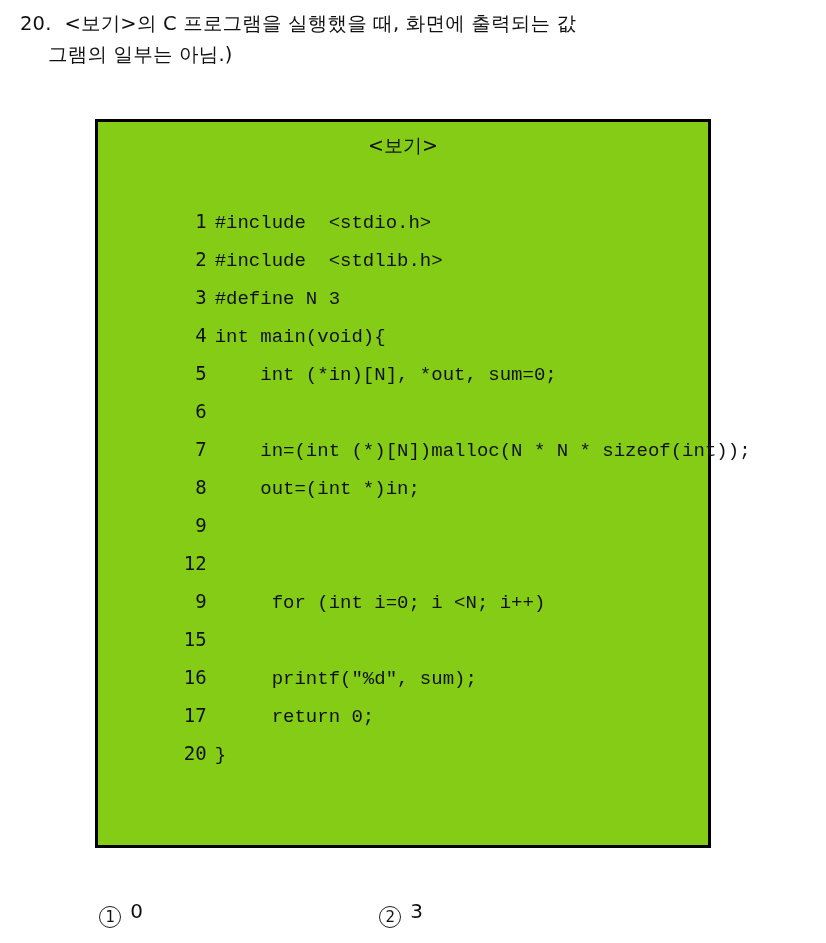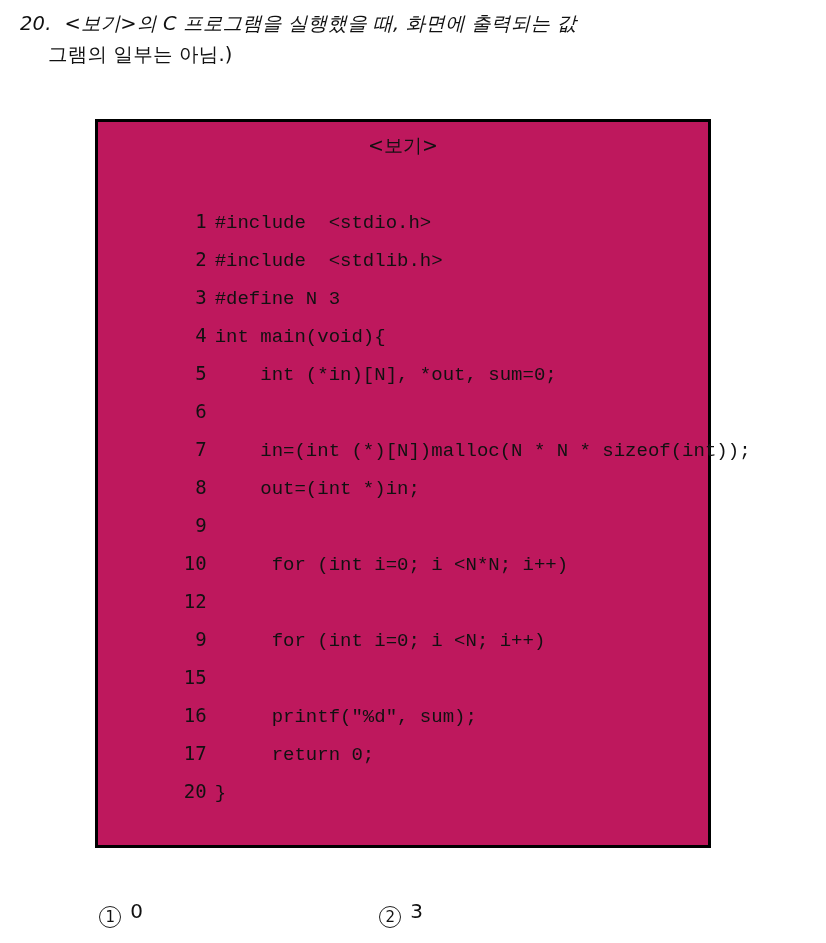--- a/index.html
+++ b/index.html
@@ -26,36 +26,35 @@
   .q-line {
     display: block;
     font-size: 19.5px;
     line-height: 31px;
     letter-spacing: 0.2px;
     white-space: pre;
     color: #111;
   }
   .q-line.first {
     text-indent: 0;
-    font-style: italic;
   }
   .q-line.cont {
     padding-left: 28px;
   }
 
   
   #code-box {
     position: absolute;
     left: 95px;
     top: 119px;
     width: 616px;
     height: 729px;
     box-sizing: border-box;
     border: 3px solid #000000;
-    background: #be185d;
+    background: #84cc16;
   }
   #code-title {
     display: block;
     text-align: center;
     font-size: 19px;
     line-height: 30px;
     margin-top: 8px;
     color: #111;
     white-space: pre;
   }
@@ -157,23 +156,20 @@
     <div class="code-row">
       <span class="code-num">7</span><span class="code-text">    in=(int (*)[N])malloc(N * N * sizeof(int));</span>
     </div>
     <div class="code-row">
       <span class="code-num">8</span><span class="code-text">    out=(int *)in;</span>
     </div>
     <div class="code-row">
       <span class="code-num">9</span><span class="code-text"></span>
     </div>
     <div class="code-row">
-      <span class="code-num">10</span><span class="code-text">     for (int i=0; i &lt;N*N; i++)</span>
-    </div>
-    <div class="code-row">
       <span class="code-num">12</span><span class="code-text"></span>
     </div>
     <div class="code-row">
       <span class="code-num">9</span><span class="code-text">     for (int i=0; i &lt;N; i++)</span>
     </div>
     <div class="code-row">
       <span class="code-num">15</span><span class="code-text"></span>
     </div>
     <div class="code-row">
       <span class="code-num">16</span><span class="code-text">     printf("%d", sum);</span>

